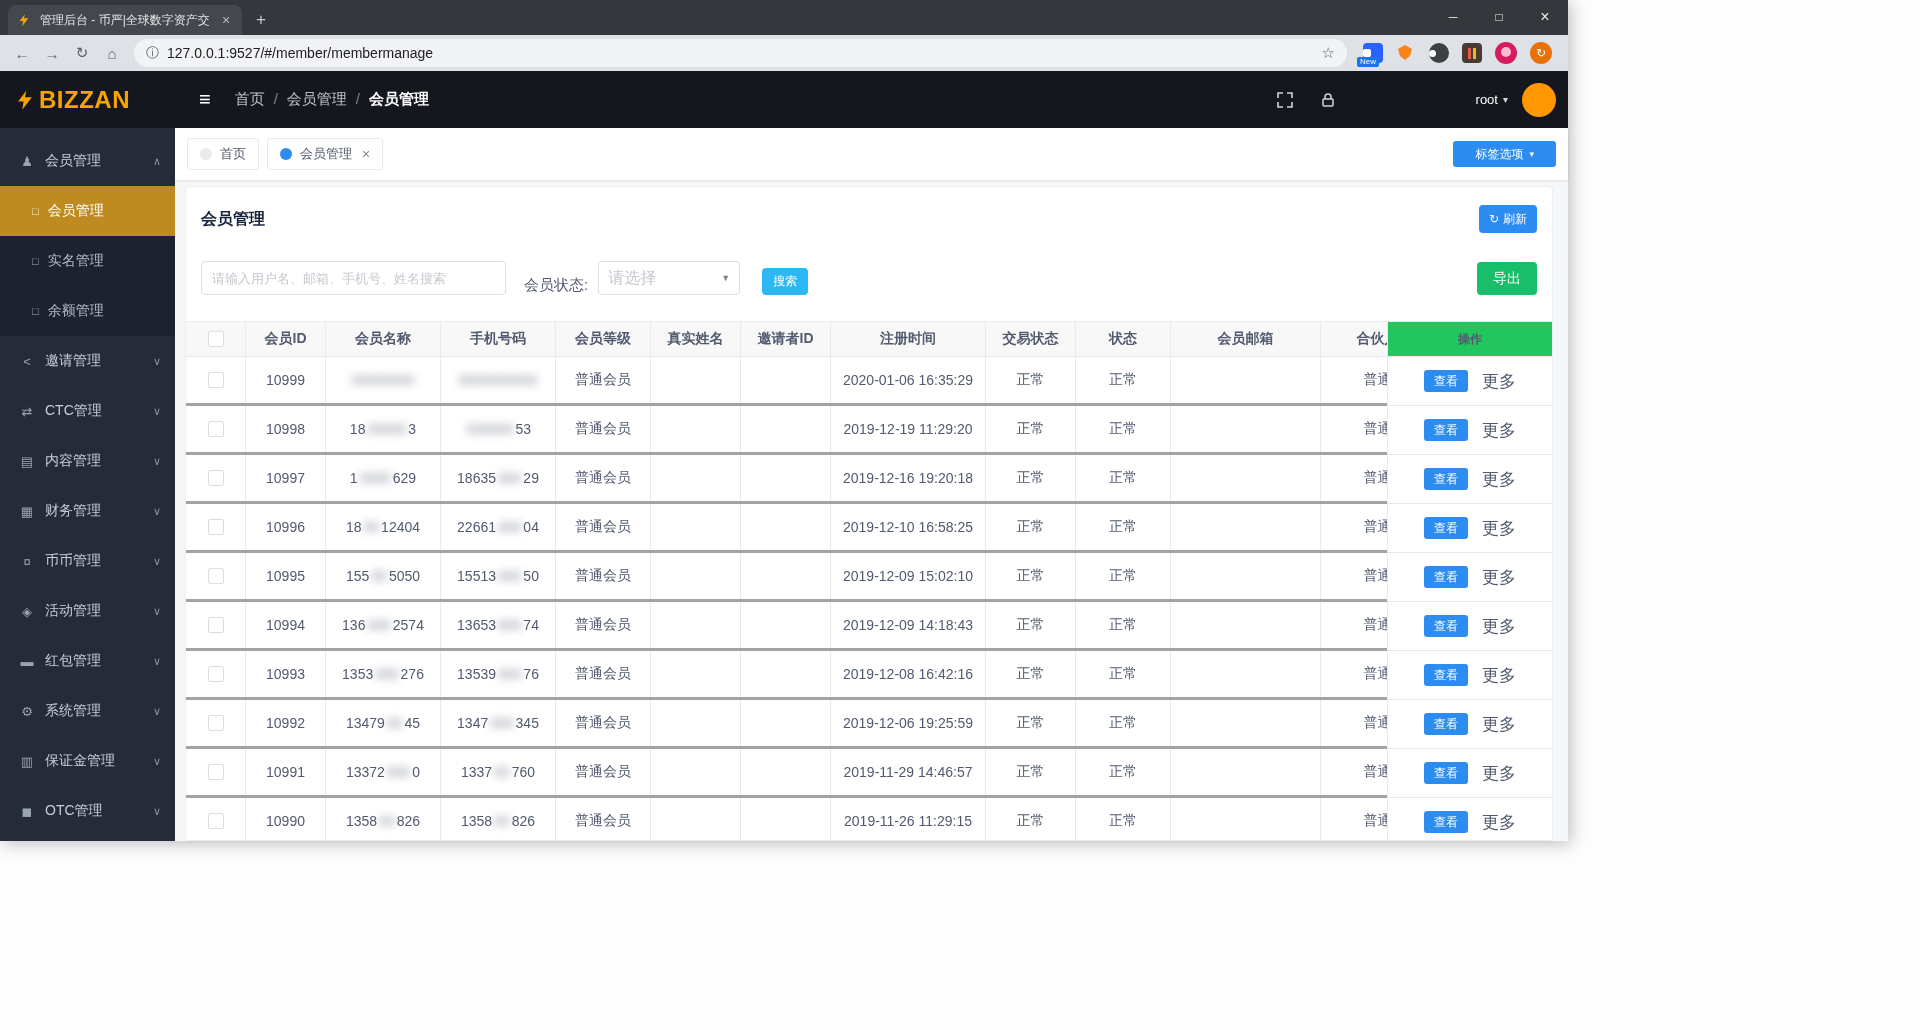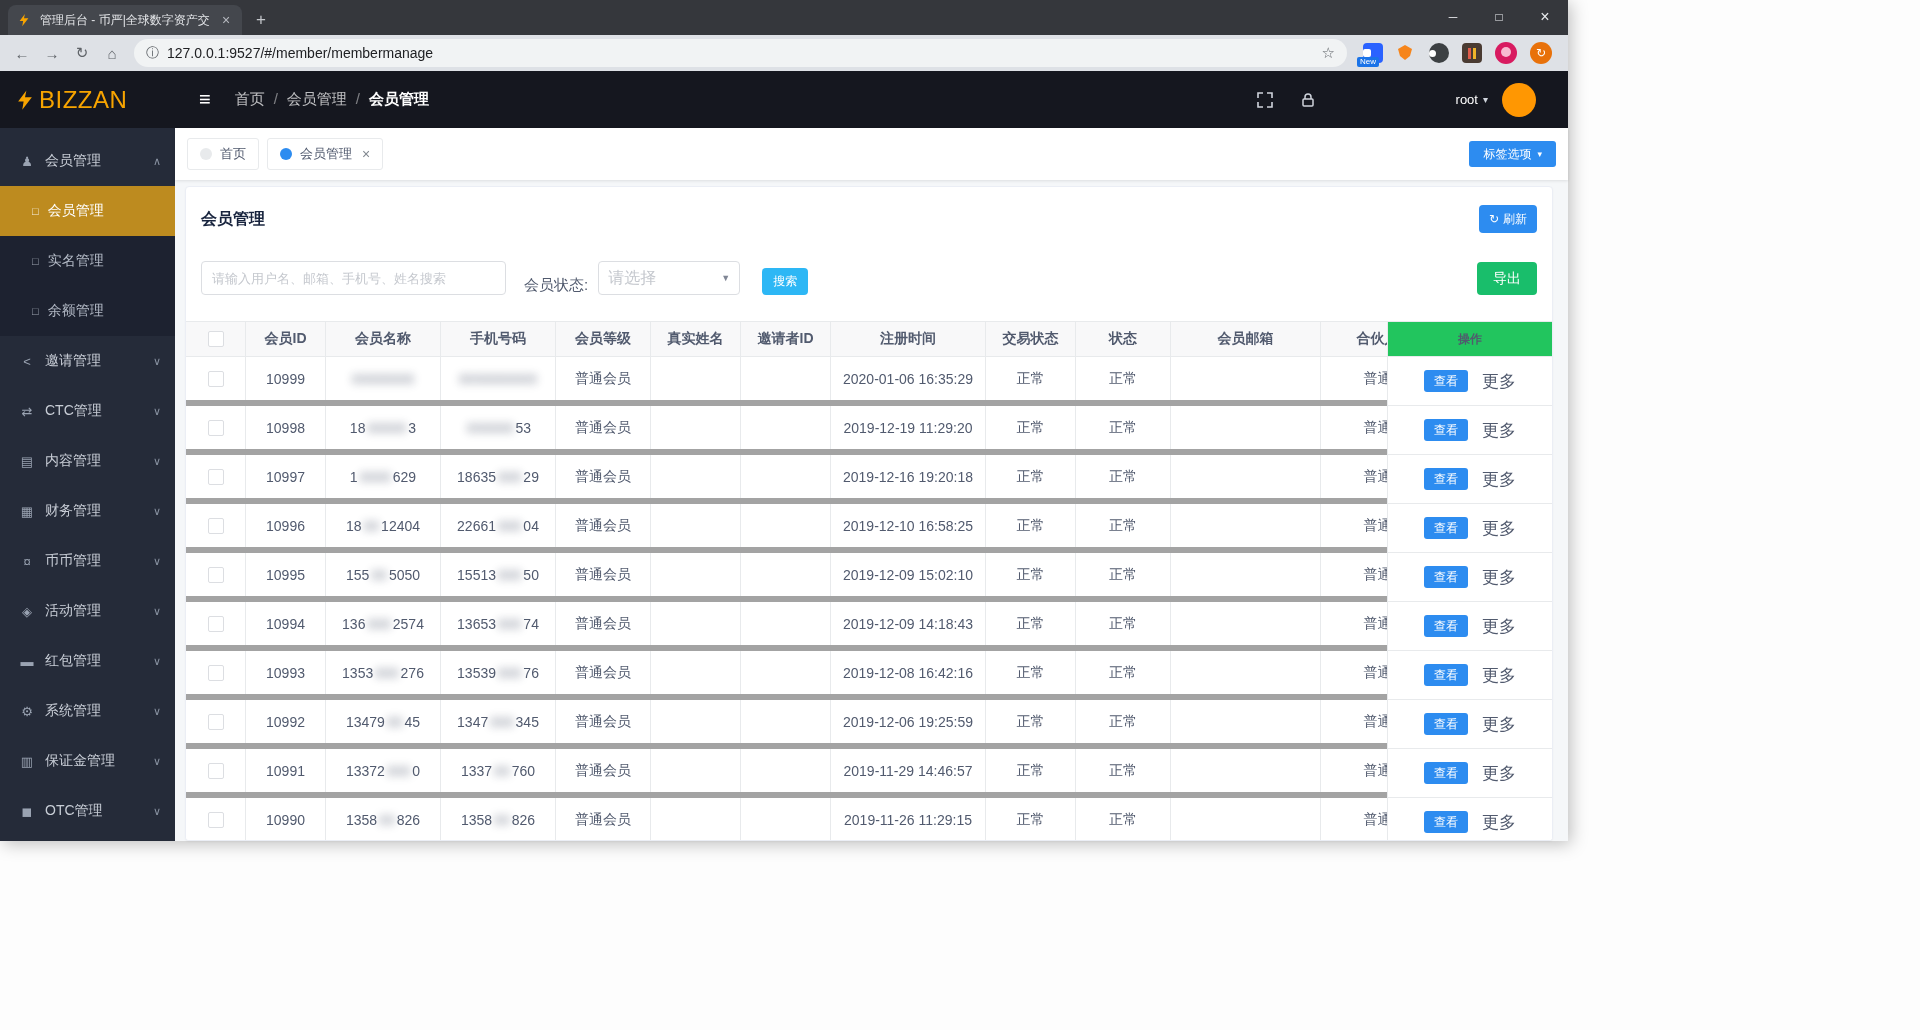--- a/index.html
+++ b/index.html
@@ -52,27 +52,27 @@
   .avatar-chip{width:22px;height:22px;border-radius:50%;background:#d81b60;position:relative}
   .avatar-chip:after{content:"";position:absolute;left:6px;top:5px;width:10px;height:10px;
     border-radius:50%;background:#f8bbd0}
   .update-chip{width:22px;height:22px;border-radius:50%;background:#e8710a;color:#fff;
     font-size:12px;display:flex;align-items:center;justify-content:center}
 
   
   .app{flex:1;display:flex;flex-direction:column;min-height:0}
   .app-header{height:57px;background:var(--header-bg);display:flex;align-items:center;flex:none}
   .logo-area{width:175px;flex:none;display:flex;align-items:center;padding-left:14px;gap:3px}
-  .logo-text{color:var(--logo-orange);font-size:24px;font-weight:400;letter-spacing:.5px}
+  .logo-text{color:var(--logo-orange);font-size:24px;font-weight:700;letter-spacing:.5px}
   .hamburger{color:#fff;font-size:20px;margin:0 24px;cursor:pointer}
   .breadcrumb{display:flex;align-items:center;font-size:15px;color:rgba(255,255,255,.72)}
   .crumb{cursor:pointer}
   .crumb:not(:last-child):after{content:"/";margin:0 9px;color:rgba(255,255,255,.45)}
   .crumb.current{color:#fff;font-weight:600}
-  .header-right{margin-left:auto;display:flex;align-items:center;padding-right:32px}
+  .header-right{margin-left:auto;display:flex;align-items:center;padding-right:12px}
   .hr-icon{display:flex;align-items:center;justify-content:center;margin-left:26px;cursor:pointer}
   .spacer-wide{width:140px}
   .user-chip{display:flex;align-items:center;gap:5px;color:#fff;font-size:13px;cursor:pointer}
   .user-caret{font-size:10px;color:#cfd4dc}
   .avatar{width:34px;height:34px;border-radius:50%;background:var(--avatar-orange);margin-left:14px;cursor:pointer}
 
   
   .app-body{flex:1;display:flex;min-height:0}
   .sidebar{width:175px;flex:none;background:var(--sidebar-bg);padding-top:8px;overflow:hidden}
   .menu-item{height:50px;display:flex;align-items:center;padding:0 14px 0 18px;
@@ -88,21 +88,21 @@
   .main{flex:1;background:#f5f7f9;display:flex;flex-direction:column;min-width:0}
   .tag-bar{height:52px;background:#fff;display:flex;align-items:center;padding:0 12px;
     box-shadow:0 1px 3px rgba(0,0,0,.1);position:relative;z-index:2;flex:none}
   .tag{height:32px;display:inline-flex;align-items:center;border:1px solid #e8eaec;
     background:#fff;border-radius:3px;padding:0 12px;margin-right:8px;font-size:13px;
     color:#515a6e;gap:8px;cursor:pointer}
   .tag-dot{width:12px;height:12px;border-radius:50%;background:#e8eaec}
   .tag.active .tag-dot{background:var(--primary)}
   .tag-close{font-size:14px;color:#80878f;margin-left:2px}
   .tag-options{margin-left:auto;background:var(--primary);color:#fff;height:26px;
-    border-radius:3px;padding:0 14px;font-size:12px;display:flex;align-items:center;
+    border-radius:3px;padding:0 22px;font-size:12px;display:flex;align-items:center;
     gap:6px;cursor:pointer}
   .tag-options .caret{font-size:9px}
 
   .content{flex:1;padding:6px 15px 0 10px;min-height:0}
   .card{background:#fff;border:1px solid #ebeef5;border-radius:4px;height:100%;
     position:relative;padding-top:18px;box-shadow:0 1px 2px rgba(0,0,0,.04);overflow:hidden}
   .card-head{display:flex;justify-content:space-between;align-items:center;padding:0 15px}
   .card-title{font-size:16px;font-weight:700;color:#17233d;line-height:22px}
   .btn{display:inline-flex;align-items:center;justify-content:center;border-radius:4px;
     color:#fff;cursor:pointer;white-space:nowrap}
@@ -122,21 +122,21 @@
   .search-btn{background:var(--info);height:27px;padding:0 11px;font-size:12px;margin-left:22px}
   .export-btn{background:var(--success);height:33px;padding:0 16px;font-size:14px;margin-left:auto}
 
   
   .table-wrap{margin-top:26px;position:relative}
   .t-head{display:flex;height:36px;background:#f8f8f9;border-top:1px solid #e8eaec;
     border-bottom:1px solid #e8eaec}
   .cell{flex:none;height:100%;display:flex;align-items:center;justify-content:center;
     border-right:1px solid #e8eaec;color:#515a6e;font-size:14px;overflow:hidden;white-space:nowrap}
   .t-head .cell{font-weight:700}
-  .tr{display:flex;height:49px;border-bottom:6px solid #a3a3a3;background:#fff}
+  .tr{display:flex;height:49px;border-bottom:3px solid #a3a3a3;background:#fff}
   .col-cb{width:60px}.col-id{width:80px}.col-name{width:115px}.col-phone{width:115px}
   .col-level{width:95px}.col-real{width:90px}.col-inviter{width:90px}.col-time{width:155px}
   .col-trade{width:90px}.col-status{width:95px}.col-email{width:150px}.col-partner{width:114px}
   .checkbox{width:16px;height:16px;border:1px solid #dcdee2;border-radius:2px;background:#fff;cursor:pointer}
   .masked{filter:blur(4px);opacity:.65;margin:0 2px}
   .fixed-col{position:absolute;top:0;right:0;width:165px;background:#fff;border-left:1px solid #e8eaec}
   .f-head{height:36px;background:#22c55e;border-top:1px solid #e8eaec;border-bottom:1px solid #e8eaec;
     display:flex;align-items:center;justify-content:center;font-weight:600;color:#515a6e;font-size:12px}
   .f-row{height:49px;border-bottom:1px solid #e8eaec;display:flex;align-items:center;
     justify-content:center;gap:14px;background:#fff}

